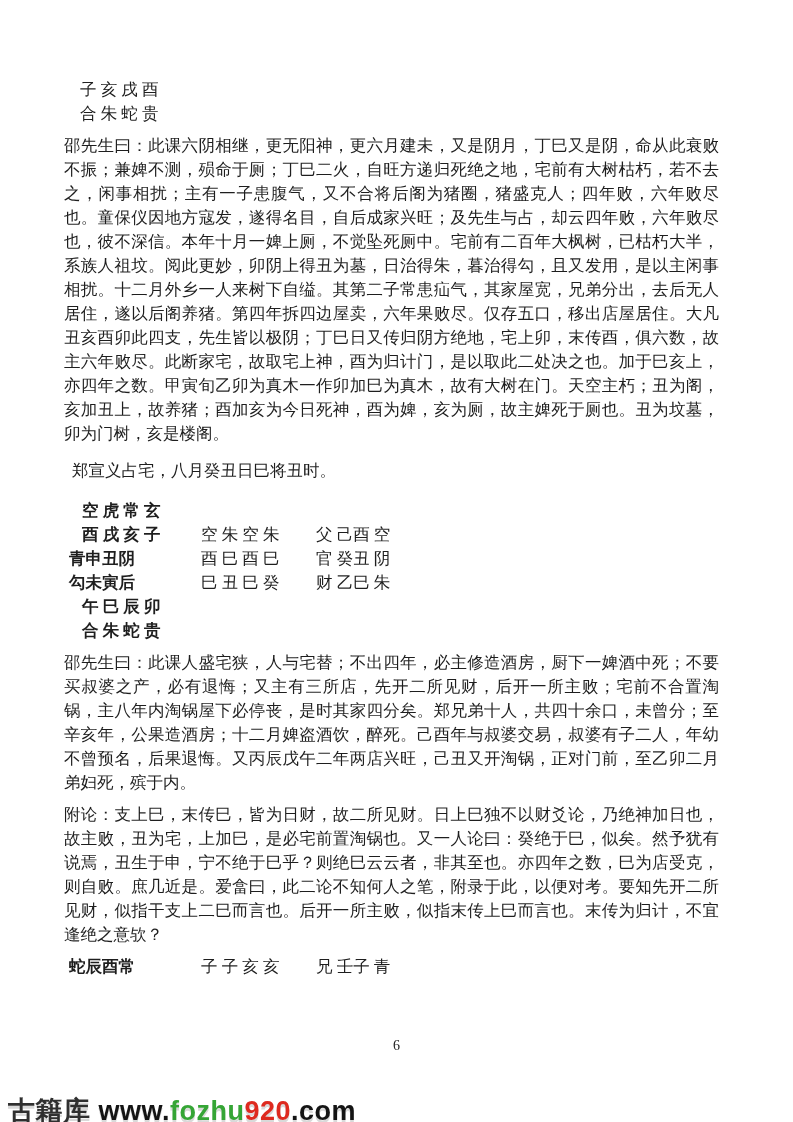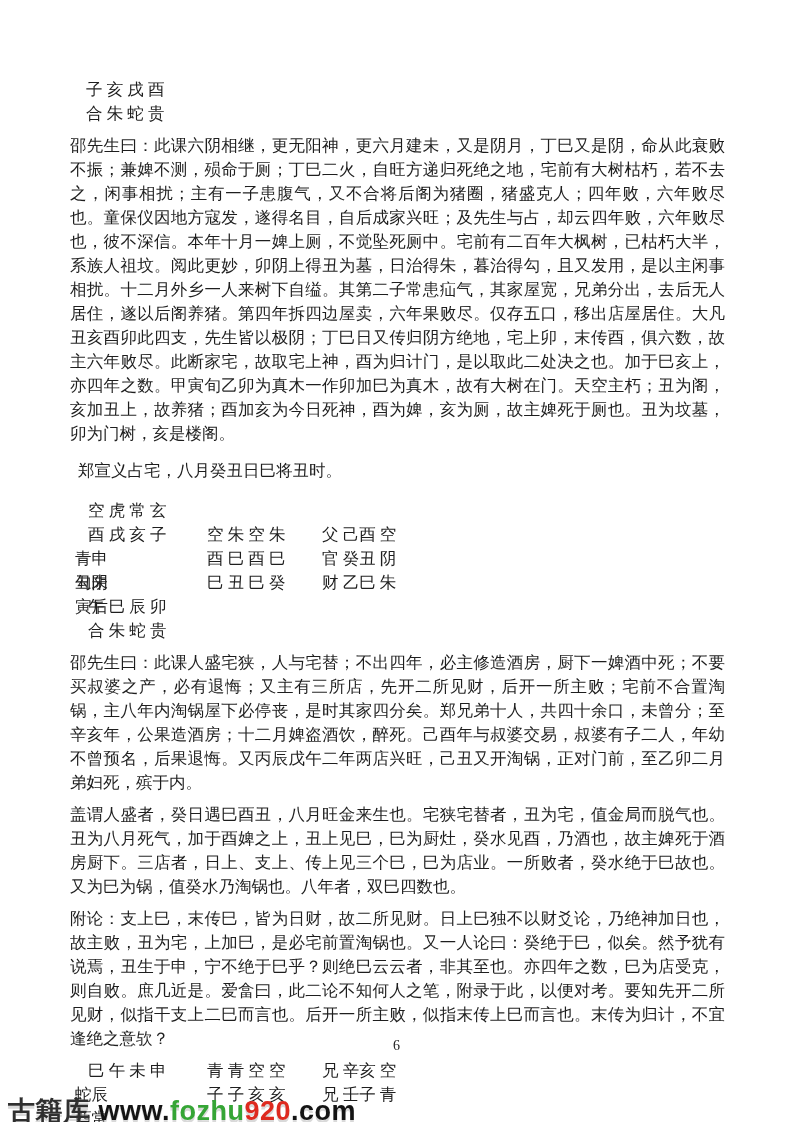--- a/index.html
+++ b/index.html
@@ -10,39 +10,39 @@
     font-family: "Liberation Serif", "DejaVu Serif", serif;
     color: #1e1e1e;
   }
   .page {
     position: relative;
     width: 793px; height: 1122px;
     background: #ffffff;
   }
   .content {
     position: absolute;
-    left: 62px; top: 78px;
+    left: 56px; top: 78px;
     width: 671px;
     font-size: 16.5px;
     line-height: 24px;
   }
   .para {
     text-align: justify;
     text-align-last: left;
     margin: 8px;
   }
   .title-line { margin: 16px; }
   .sp-title { margin-top: 13px; }
   .sp-chart { margin-top: 3px; }
   .sp-case { margin-top: 19px; }
   .chart { }
   .crow { display: flex; height: 24px; line-height: 24px; white-space: pre; }
-  .col-plate { width: 145px; box-sizing: border-box; flex: 0 0 145px; }
+  .col-plate { width: 145px; box-sizing: border-box; flex: 0 0 145px; font-weight: bold; }
   .plate-indent { padding-left: 26px; }
-  .plate-split { padding-left: 13px; display: flex; flex-direction: column; }
+  .plate-split { padding-left: 13px; display: flex; }
   .plate-split .pright { }
   .col-lesson { width: 115px; flex: 0 0 115px; }
   .col-trans { flex: 1; }
   .line-indent { padding-left: 24px; white-space: pre; }
   .page-number {
     position: absolute;
     left: 0; right: 0;
     top: 1038px;
     text-align: center;
     font-size: 14px;
@@ -105,30 +105,24 @@
       </div>
       <div class="crow">
         <span class="col-plate plate-indent">午 巳 辰 卯</span>
       </div>
       <div class="crow">
         <span class="col-plate plate-indent">合 朱 蛇 贵</span>
       </div>
     </div>
 
     <p class="para">邵先生曰：此课人盛宅狭，人与宅替；不出四年，必主修造酒房，厨下一婢酒中死；不要买叔婆之产，必有退悔；又主有三所店，先开二所见财，后开一所主败；宅前不合置淘锅，主八年内淘锅屋下必停丧，是时其家四分矣。郑兄弟十人，共四十余口，未曾分；至辛亥年，公果造酒房；十二月婢盗酒饮，醉死。己酉年与叔婆交易，叔婆有子二人，年幼不曾预名，后果退悔。又丙辰戊午二年两店兴旺，己丑又开淘锅，正对门前，至乙卯二月弟妇死，殡于内。</p>
-    <p class="para">盖谓人盛者，癸日遇巳酉丑，八月旺金来生也。宅狭宅替者，丑为宅，值金局而脱气也。丑为八月死气，加于酉婢之上，丑上见巳，巳为厨灶，癸水见酉，乃酒也，故主婢死于酒房厨下。三店者，日上、支上、传上见三个巳，巳为店业。一所败者，癸水绝于巳故也。又为巳为锅，值癸水乃淘锅也。八年者，双巳四数也。</p>
     <p class="para">附论：支上巳，末传巳，皆为日财，故二所见财。日上巳独不以财爻论，乃绝神加日也，故主败，丑为宅，上加巳，是必宅前置淘锅也。又一人论曰：癸绝于巳，似矣。然予犹有说焉，丑生于申，宁不绝于巳乎？则绝巳云云者，非其至也。亦四年之数，巳为店受克，则自败。庶几近是。爱畣曰，此二论不知何人之笔，附录于此，以便对考。要知先开二所见财，似指干支上二巳而言也。后开一所主败，似指末传上巳而言也。末传为归计，不宜逢绝之意欤？</p>
 
 
     <div class="chart sp-chart">
-      <div class="crow">
-        <span class="col-plate plate-indent">巳 午 未 申</span>
-        <span class="col-lesson">青 青 空 空</span>
-        <span class="col-trans">兄 辛亥 空</span>
-      </div>
       <div class="crow">
         <span class="col-plate plate-split">
           <span>蛇辰</span>
           <span class="pright">酉常</span>
         </span>
         <span class="col-lesson">子 子 亥 亥</span>
         <span class="col-trans">兄 壬子 青</span>
       </div>
     </div>
 

